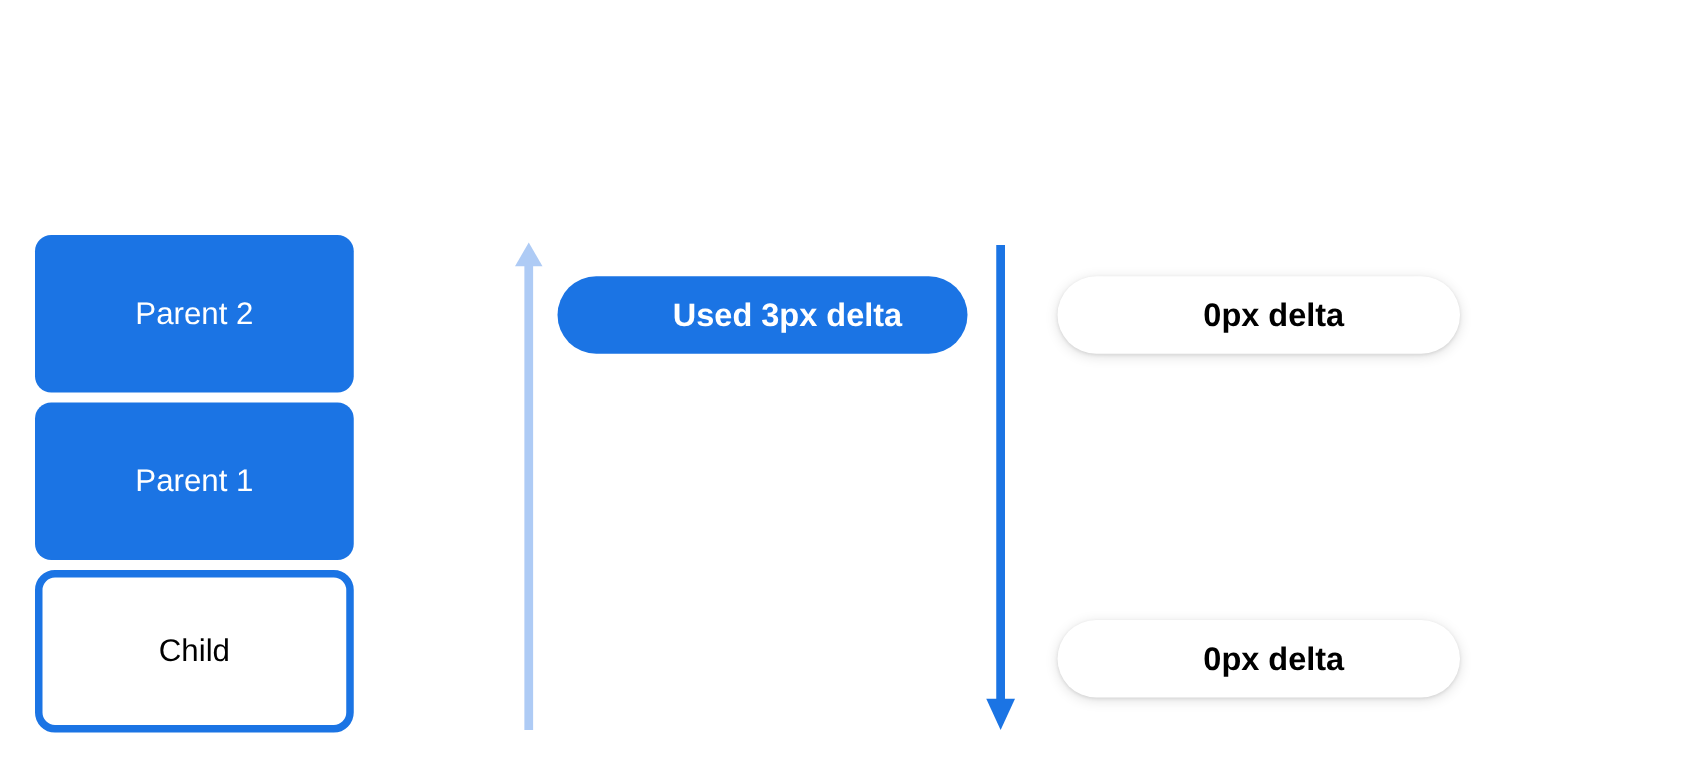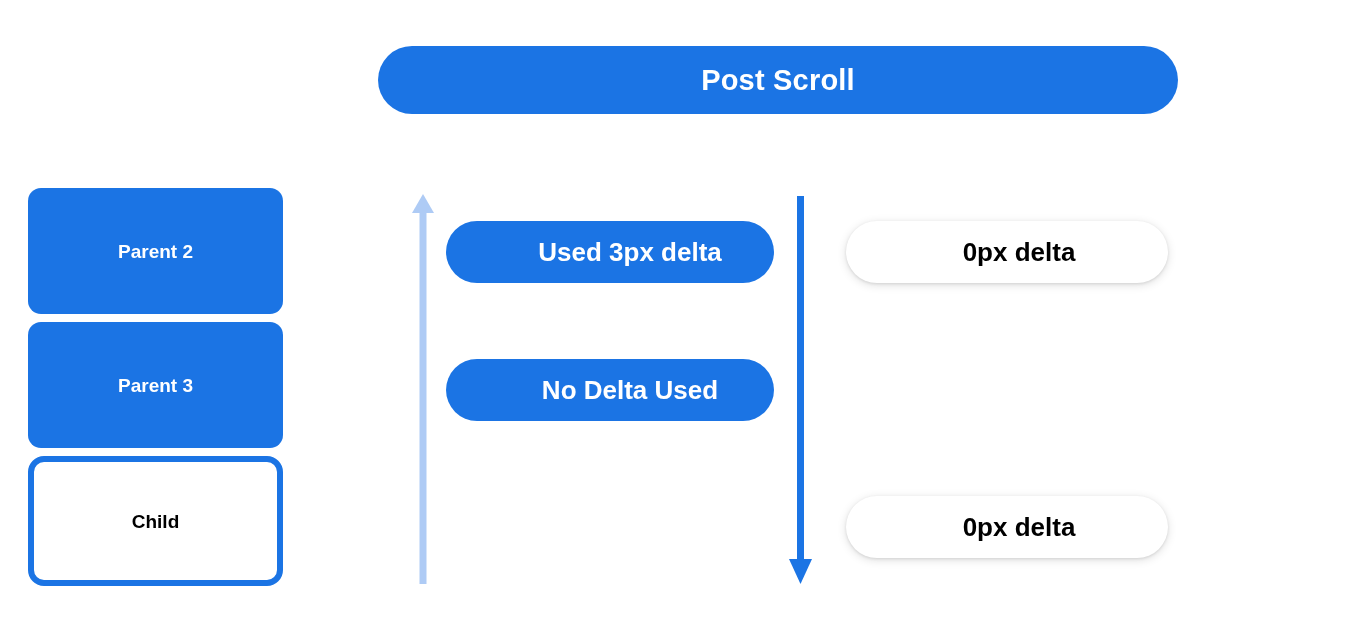--- a/index.html
+++ b/index.html
@@ -50,22 +50,22 @@
     width: 255px;
   }
   .stack-box {
     width: 255px;
     box-sizing: border-box;
     display: flex;
     align-items: center;
     justify-content: center;
   }
   .stack-box .label {
-    font-size: 19px;
-    font-weight: bold;
+    font-size: 25px;
+    font-weight: normal;
     line-height: 1;
   }
   .stack-box.filled {
     height: 126px;
     background: #1B74E4;
     border-radius: 13px;
     margin-bottom: 8px;
   }
   .stack-box.filled .label {
     color: #ffffff;
@@ -132,52 +132,46 @@
     margin-left: 24px;
   }
   .right-pill-1 { top: 221px; }
   .right-pill-2 { top: 496px; }
 </style>
 </head>
 <body>
 
 <div id="canvas">
 
-  <div class="header-pill">
-    <span class="label">Post Scroll</span>
-  </div>
 
   <div class="stack">
     <div class="stack-box filled">
       <span class="label">Parent 2</span>
     </div>
     <div class="stack-box filled">
-      <span class="label">Parent 3</span>
+      <span class="label">Parent 1</span>
     </div>
     <div class="stack-box outlined">
       <span class="label">Child</span>
     </div>
   </div>
 
   <svg class="arrow-svg arrow-up-wrap" width="40" height="400" viewBox="0 0 40 400">
     <polygon points="19,6 30,25 8,25" fill="#AECBF5"></polygon>
     <rect x="15.5" y="22" width="7" height="374" fill="#AECBF5"></rect>
   </svg>
 
   <svg class="arrow-svg arrow-down-wrap" width="40" height="400" viewBox="0 0 40 400">
     <rect x="16" y="8" width="7" height="368" fill="#1B74E4"></rect>
     <polygon points="19.5,396 8,371 31,371" fill="#1B74E4"></polygon>
   </svg>
 
   <div class="center-pill center-pill-1">
     <span class="label">Used 3px delta</span>
   </div>
-  <div class="center-pill center-pill-2">
-    <span class="label">No Delta Used</span>
-  </div>
 
   <div class="right-pill right-pill-1">
     <span class="label">0px delta</span>
   </div>
   <div class="right-pill right-pill-2">
     <span class="label">0px delta</span>
   </div>
 
 </div>
 

